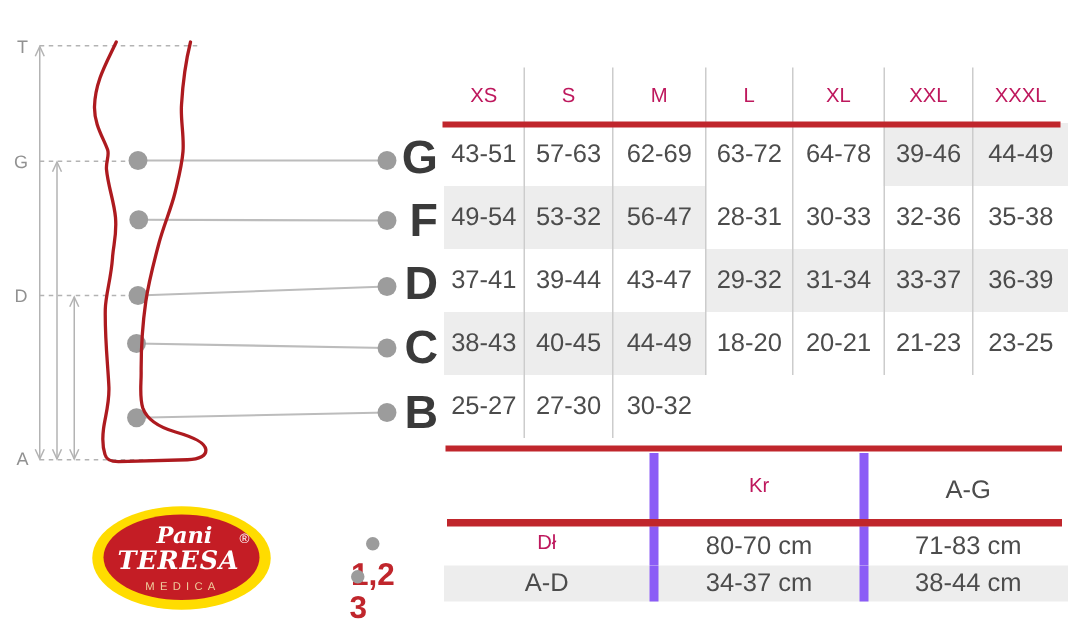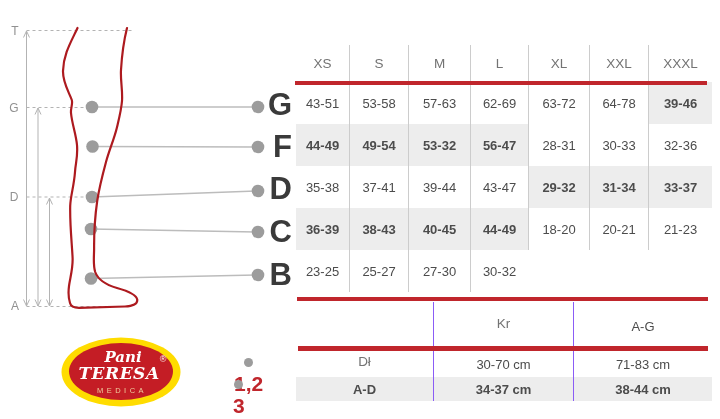--- a/index.html
+++ b/index.html
@@ -17,37 +17,37 @@
     font-size:31px;font-weight:bold;color:#3a3a3a;line-height:36px;letter-spacing:0;
   }
   
   .main-table{
     position:absolute;left:296px;top:45px;width:416px;
     display:grid;grid-template-columns:53px 59px 62px 58px 61px 59px 64px;
     grid-template-rows:37px 42px 42px 42px 42px 42px;
   }
   .cell{
     display:flex;align-items:center;justify-content:center;
-    font-size:13px;color:#4c4c4c;
+    font-size:17px;color:#4c4c4c;
   }
   .main-table .cell:not(:nth-child(7n+1)){border-left:1px solid #cccccc;}
-  .cell.alt{background:#ededed;font-weight:bold;}
-  .cell.th{font-size:13.5px;color:#737373;}
+  .cell.alt{background:#ededed;}
+  .cell.th{font-size:13.5px;color:#be185d;}
   
   .redline{position:absolute;background:#c0262c;}
   .rl-1{left:295px;top:81px;width:412px;height:4px;}
   .rl-2{left:297px;top:297px;width:411px;height:4px;}
   .rl-3{left:298px;top:346px;width:410px;height:5px;}
   
   .bottom-table{
     position:absolute;left:296px;top:302px;width:416px;
     display:grid;grid-template-columns:137px 140px 139px;
     grid-template-rows:49px 26px 24px;
   }
-  .bottom-table .cell:not(:nth-child(3n+1)){border-left:1px solid #8b5cf6;}
+  .bottom-table .cell:not(:nth-child(3n+1)){border-left:6px solid #8b5cf6;}
   .bottom-table .cell.th{padding-bottom:6px;}
   
   .marker-row{
     position:absolute;display:flex;align-items:center;gap:6px;flex-direction:column;
   }
   .marker-row .bullet{
     width:9px;height:9px;border-radius:50%;background:#9c9c9c;flex:0 0 auto;
   }
   .marker-row .mk{
     font-size:21px;font-weight:bold;color:#c0262c;line-height:22px;
@@ -142,21 +142,20 @@
   <div class="main-table">
     <div class="cell th">XS</div>
     <div class="cell th">S</div>
     <div class="cell th">M</div>
     <div class="cell th">L</div>
     <div class="cell th">XL</div>
     <div class="cell th">XXL</div>
     <div class="cell th">XXXL</div>
 
     <div class="cell">43-51</div>
-    <div class="cell">53-58</div>
     <div class="cell">57-63</div>
     <div class="cell">62-69</div>
     <div class="cell">63-72</div>
     <div class="cell">64-78</div>
 
     <div class="cell alt">39-46</div>
     <div class="cell alt">44-49</div>
     <div class="cell alt">49-54</div>
     <div class="cell alt">53-32</div>
     <div class="cell alt">56-47</div>
@@ -185,21 +184,21 @@
     <div class="cell">27-30</div>
     <div class="cell">30-32</div>
   </div>
 
   <div class="bottom-table">
     <div class="cell th"></div>
     <div class="cell th">Kr</div>
     <div class="cell">A-G</div>
 
     <div class="cell th">Dł</div>
-    <div class="cell">30-70 cm</div>
+    <div class="cell">80-70 cm</div>
     <div class="cell">71-83 cm</div>
 
     <div class="cell alt">A-D</div>
     <div class="cell alt">34-37 cm</div>
     <div class="cell alt">38-44 cm</div>
   </div>
 
   <div class="redline rl-1"></div>
   <div class="redline rl-2"></div>
   <div class="redline rl-3"></div>

